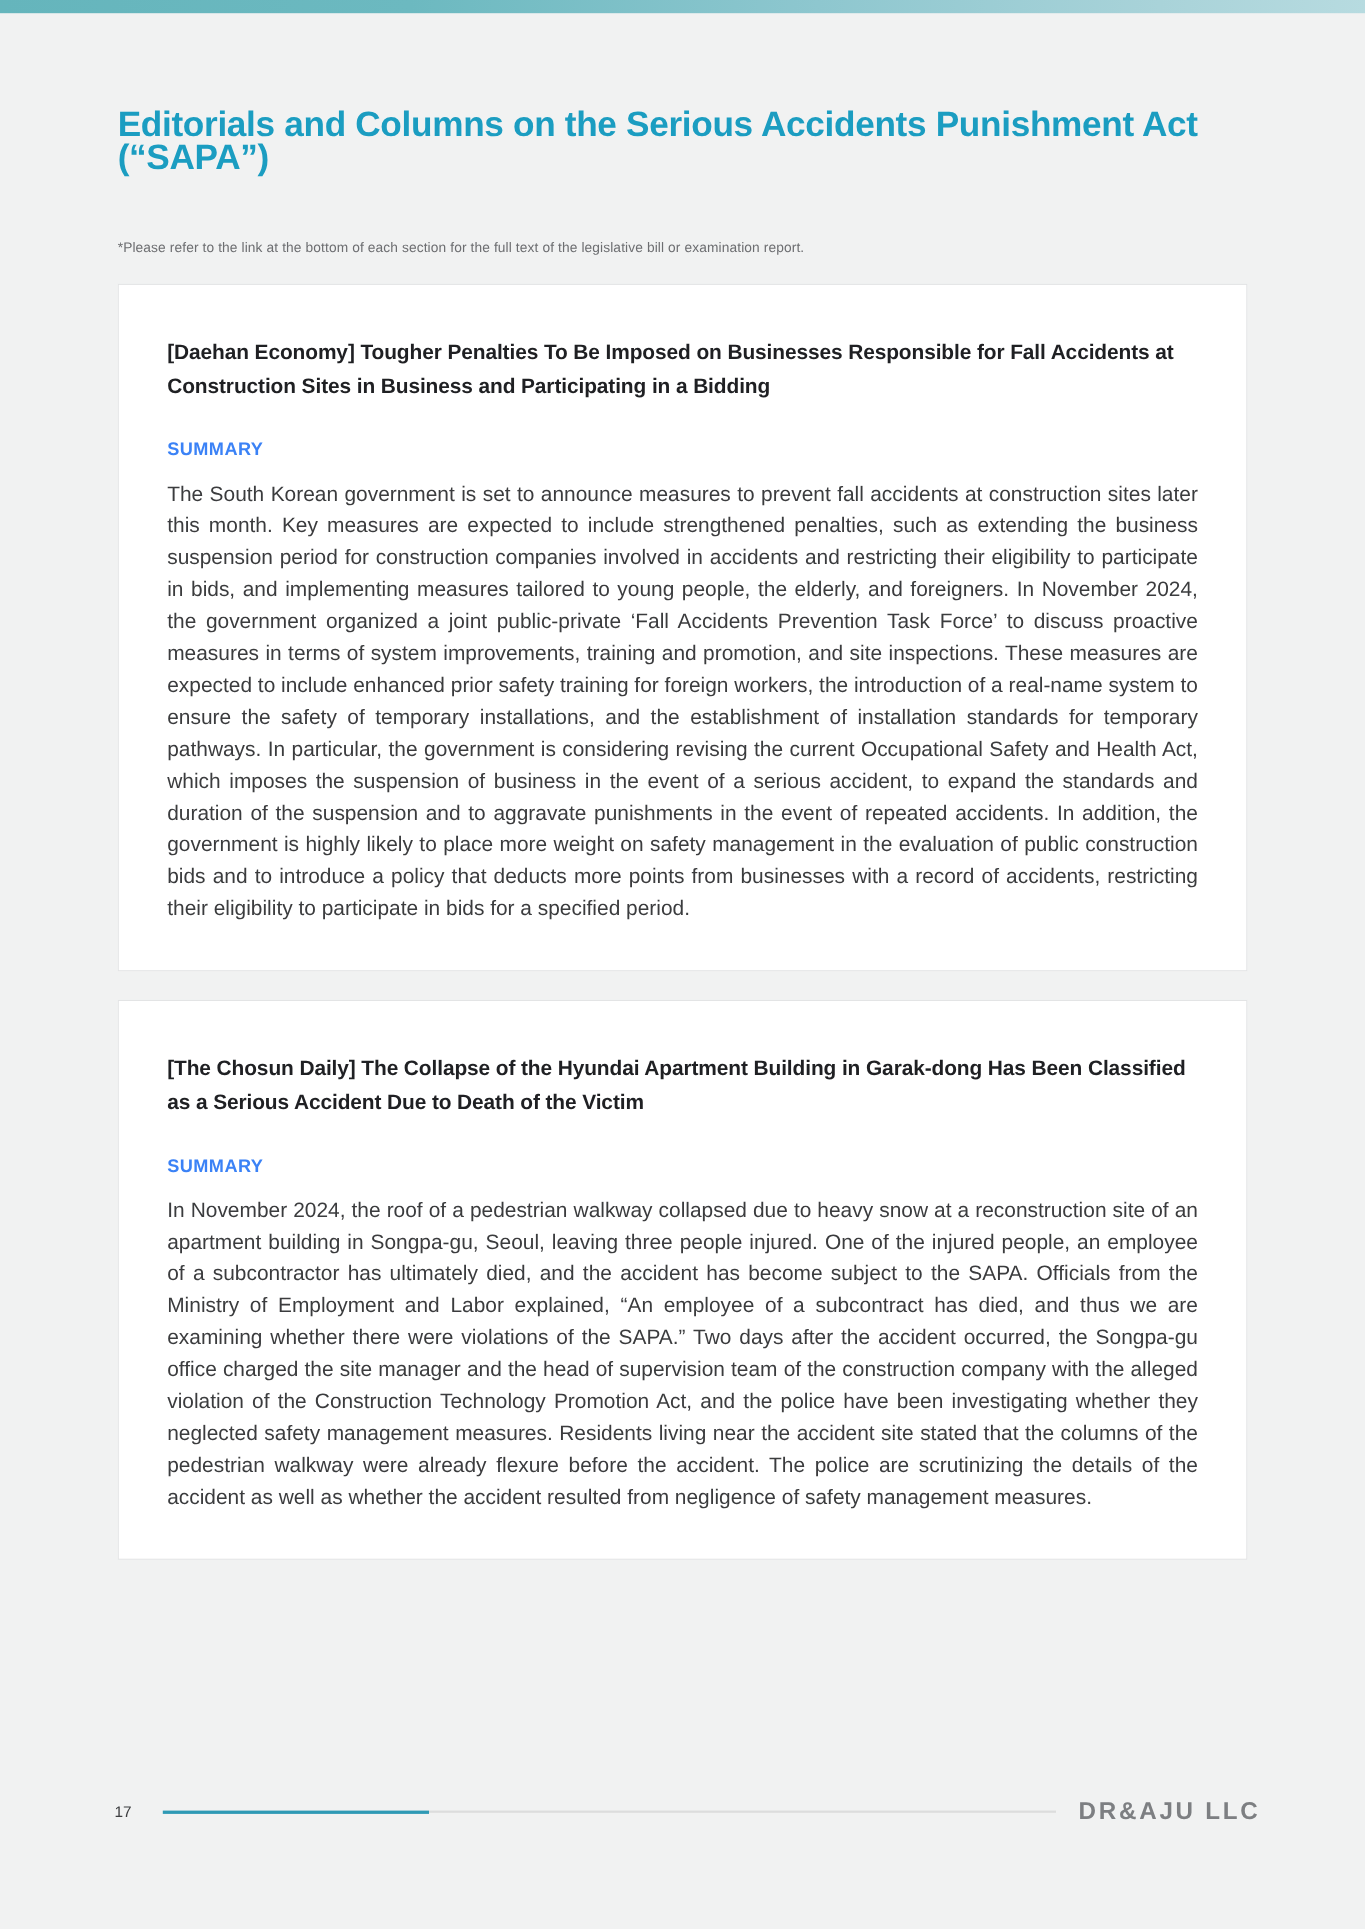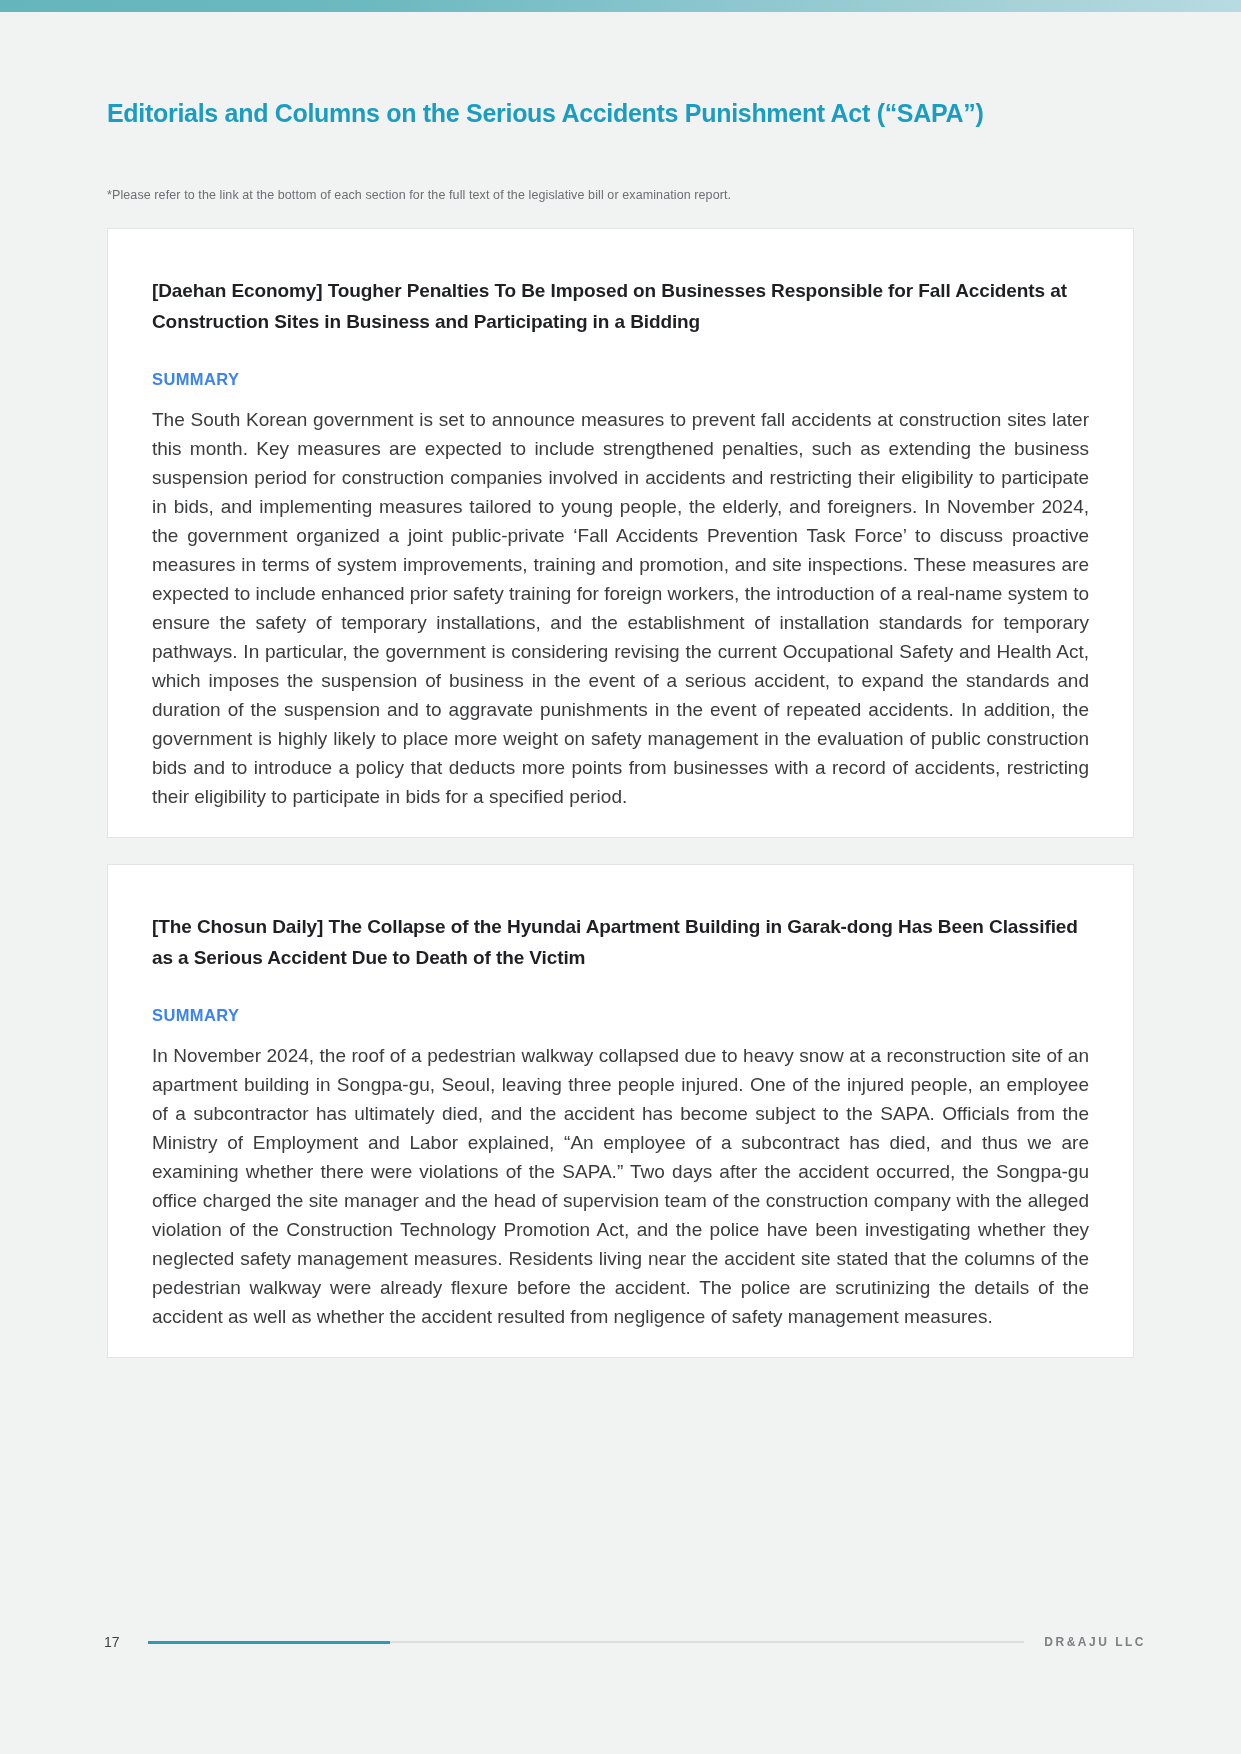--- a/index.html
+++ b/index.html
@@ -16,38 +16,38 @@
     height: 12px;
     width: 100%;
     background: linear-gradient(to right, #65b5bc 0%, #6cb9c0 30%, #8ec7cf 60%, #a9d3d9 85%, #b7dbe0 100%);
   }
   .content {
     margin-left: 107px;
     width: 1027px;
   }
   h1.page-title {
     margin: 86px 0 0 0;
-    font-size: 25px;
+    font-size: 32px;
     line-height: 30px;
     font-weight: bold;
     letter-spacing: -0.3px;
     color: #1b9dc1;
   }
   p.note {
     margin: 60px 0 0 0;
     text-align: left;
     font-size: 12.5px;
     color: #6d6e71;
     letter-spacing: 0.1px;
   }
   section.card {
     background: #ffffff;
     border: 1px solid #e3e4e5;
     margin-top: 26px;
-    padding: 46px 44px 26px 44px;
+    padding: 46px 44px 41px 44px;
   }
   section.card h2 {
     margin: 0;
     font-size: 19px;
     line-height: 31px;
     font-weight: bold;
     color: #1f2023;
     letter-spacing: -0.1px;
   }
   section.card h3 {
@@ -90,21 +90,21 @@
     background: #2f9ab5;
     flex: 0 0 auto;
   }
   .rule-gray {
     flex: 1 1 auto;
     height: 2px;
     background: #dcdddd;
   }
   .logo {
     flex: 0 0 auto;
-    font-size: 12px;
+    font-size: 22px;
     font-weight: 600;
     color: #7d7f82;
     letter-spacing: 2.5px;
   }
 </style>
 </head>
 <body>
 
 <div class="topbar"></div>
 

